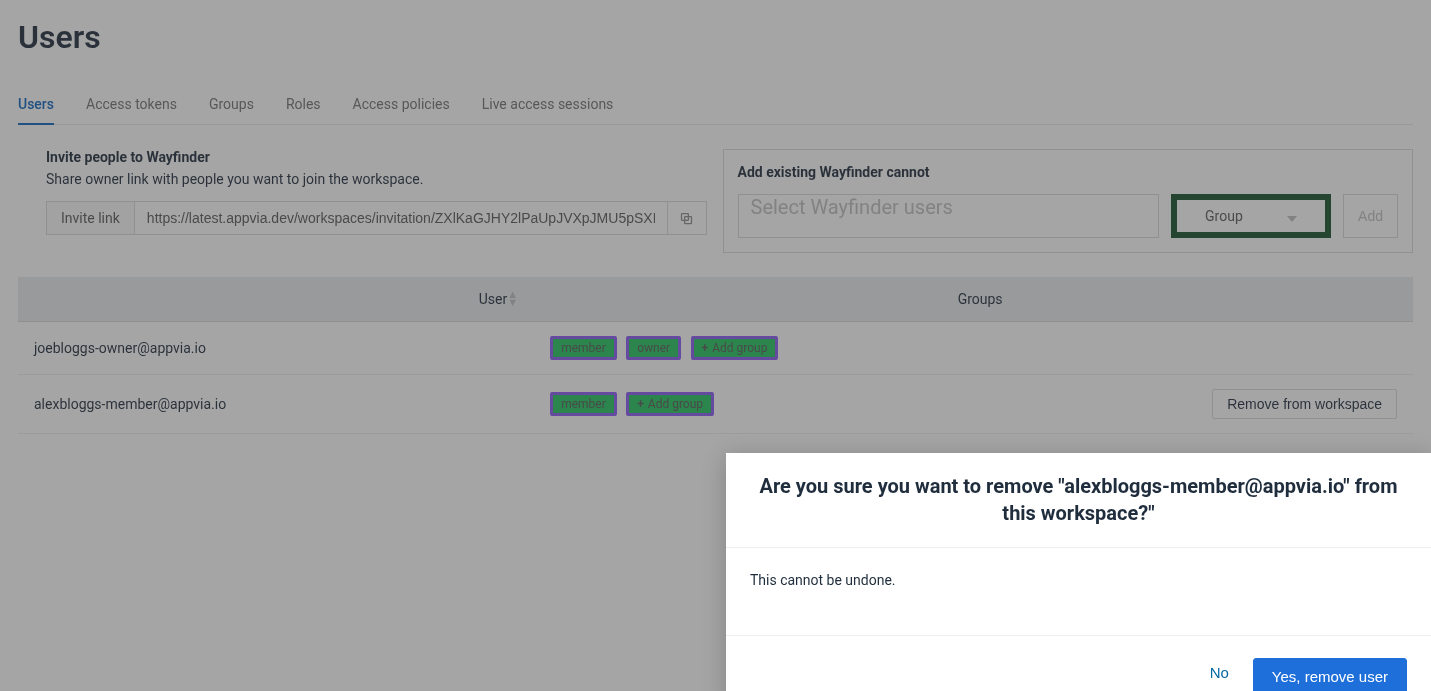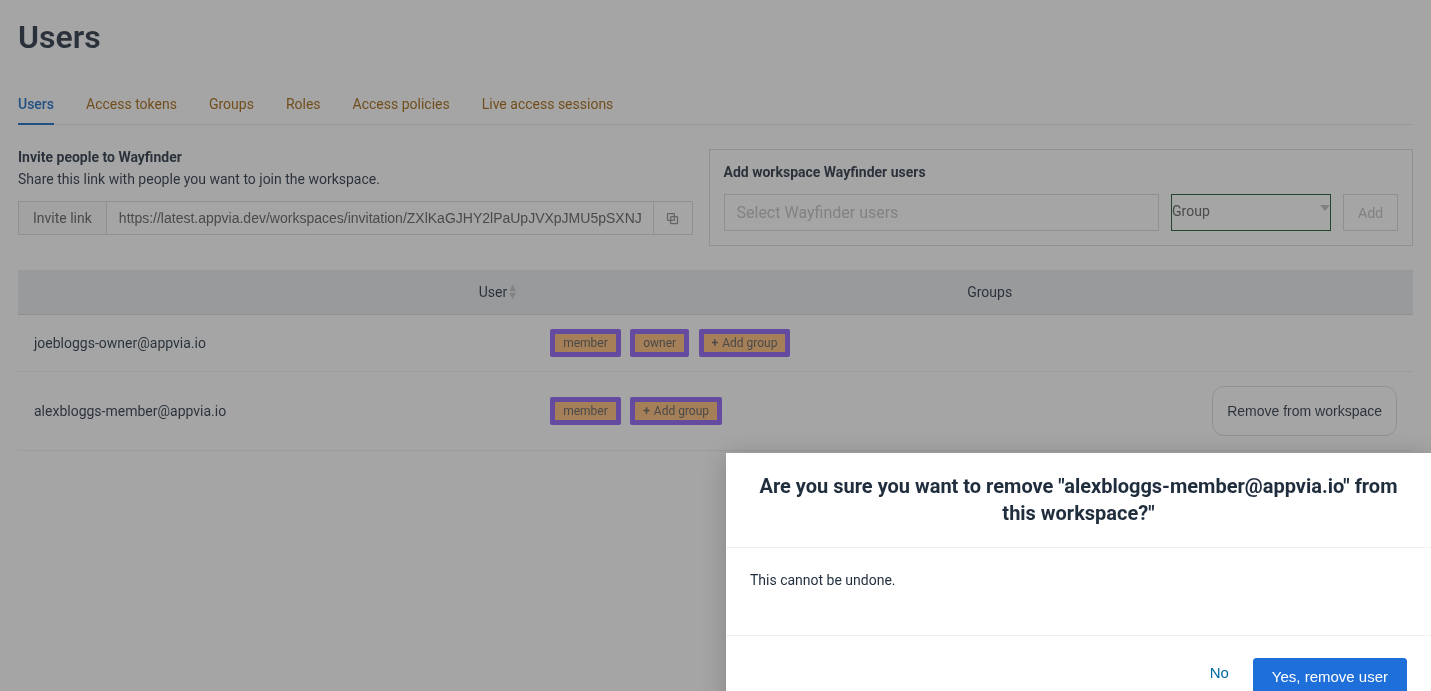--- a/index.html
+++ b/index.html
@@ -24,41 +24,42 @@
     
     .tabs {
       display: flex;
       gap: 32px;
       border-bottom: 1px solid #e8e8e8;
       margin-bottom: 24px;
     }
     .tab {
       padding: 0 0 12px 0;
       font-size: 14px;
-      color: #a16207;
+      color: #737373;
       cursor: pointer;
       position: relative;
     }
     .tab.active {
       color: #1065c1;
       font-weight: 500;
     }
     .tab.active::after {
       content: "";
       position: absolute;
       left: 0; right: 0; bottom: -1px;
       height: 2px;
       background: #1065c1;
     }
     
     .panels {
       display: flex;
       gap: 16px;
       margin-bottom: 24px;
       align-items: stretch;
+      margin-left: 28px;
     }
     .panel-left {
       flex: 1;
     }
     .panel-right {
       flex: 1;
       border: 1px solid #d9d9d9;
       padding: 14px;
     }
     .panel-left h4, .panel-right h4 {
@@ -107,34 +108,34 @@
       color: #8c8c8c;
     }
     .panel-right .add-row {
       display: flex;
       gap: 12px;
       margin-top: 14px;
     }
     .select-users {
       flex: 1;
       border: 1px solid #d9d9d9;
-      padding: 8px 12px;
-      font-size: 16px;
+      padding: 0 12px;
+      font-size: 20px;
       color: #bfbfbf;
       background: #fff;
     }
     .group-select {
       width: 160px;
-      border: 1px solid #14532d;
-      padding: 8px 0;
+      border: 6px solid #14532d;
+      padding: 8px 28px;
       font-size: 14px;
       color: #595959;
       background: #fff;
       display: flex;
-      align-items: flex-start;
+      align-items: flex-end;
       justify-content: space-between;
     }
     .group-select .chev { color: #bfbfbf; font-size: 11px; }
     .add-btn {
       border: 1px solid #d9d9d9;
       padding: 8px 14px;
       font-size: 14px;
       background: #fff;
       color: #bfbfbf;
       cursor: pointer;
@@ -165,38 +166,38 @@
     .table tbody td {
       padding: 14px 16px;
       border-bottom: 1px solid #efefef;
       font-size: 14px;
       color: #1f2d3d;
       vertical-align: middle;
     }
     .tag {
       display: inline-flex;
       align-items: center;
-      border: 5px solid #8b5cf6;
-      background: #fdba74;
+      border: 3px solid #8b5cf6;
+      background: #22c55e;
       padding: 2px 8px;
       font-size: 12px;
       color: #595959;
       margin-right: 6px;
       border-radius: 2px;
     }
     .tag .plus { margin-right: 4px; font-weight: 600; }
     .actions-cell { text-align: right; }
     .remove-btn {
       border: 1px solid #d9d9d9;
       background: #fff;
-      padding: 16px 14px;
-      font-size: 14px;
-      color: #1f2d3d;
-      cursor: pointer;
-      border-radius: 12px;
+      padding: 6px 14px;
+      font-size: 14px;
+      color: #1f2d3d;
+      cursor: pointer;
+      border-radius: 2px;
     }
     
     .overlay {
       position: absolute;
       inset: 0;
       background: rgba(55,55,55,0.45);
       display: flex;
       align-items: flex-start;
       justify-content: flex-end;
     }
@@ -264,37 +265,37 @@
     <div class="tab">Access tokens</div>
     <div class="tab">Groups</div>
     <div class="tab">Roles</div>
     <div class="tab">Access policies</div>
     <div class="tab">Live access sessions</div>
   </div>
 
   <div class="panels">
     <div class="panel-left">
       <h4>Invite people to Wayfinder</h4>
-      <div class="subtitle">Share this link with people you want to join the workspace.</div>
+      <div class="subtitle">Share owner link with people you want to join the workspace.</div>
       <div class="invite-row">
         <div class="invite-label">Invite link</div>
         <input class="invite-input" readonly="" value="https://latest.appvia.dev/workspaces/invitation/ZXlKaGJHY2lPaUpJVXpJMU5pSXNJblI1" style="">
         <button class="copy-btn">
           <span>
             <svg width="15" height="15" viewBox="0 0 24 24" fill="none" stroke="currentColor" stroke-width="2">
               <rect x="9" y="9" width="11" height="11" rx="1"></rect>
               <rect x="4" y="4" width="11" height="11" rx="1"></rect>
             </svg>
           </span>
         </button>
       </div>
     </div>
 
     <div class="panel-right">
-      <h4>Add workspace Wayfinder users</h4>
+      <h4>Add existing Wayfinder cannot</h4>
       <div class="add-row">
         <div class="select-users">Select Wayfinder users</div>
         <div class="group-select">
           <span>Group</span>
           <span class="chev">
             <svg width="10" height="10" viewBox="0 0 10 6" fill="currentColor">
                 <path d="M0 0l5 6 5-6z"></path>
               </svg>
           </span>
         </div>

